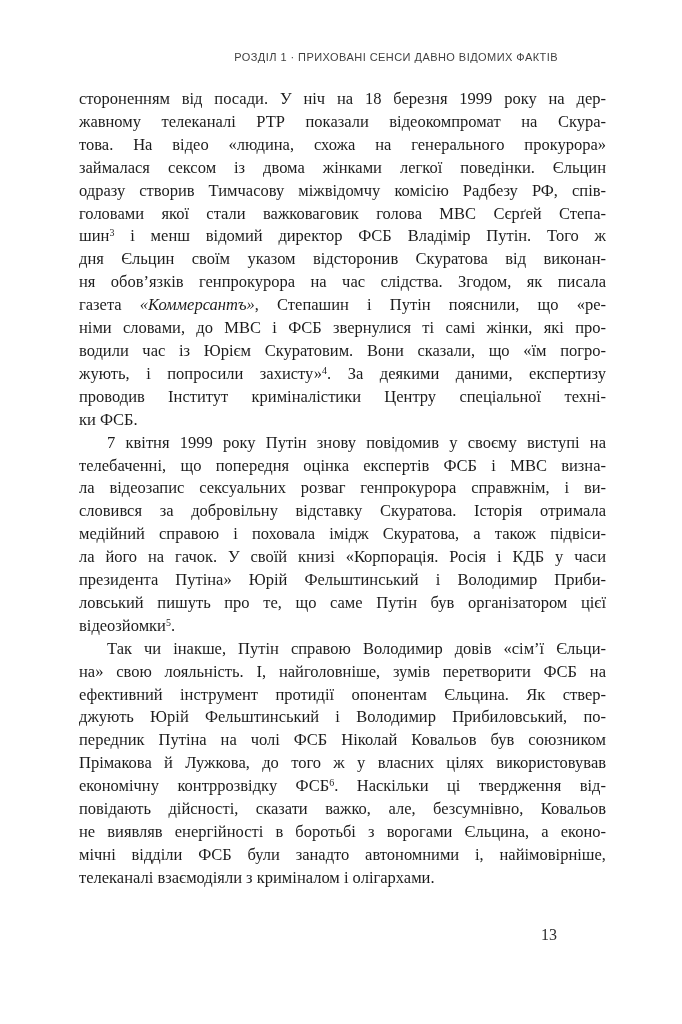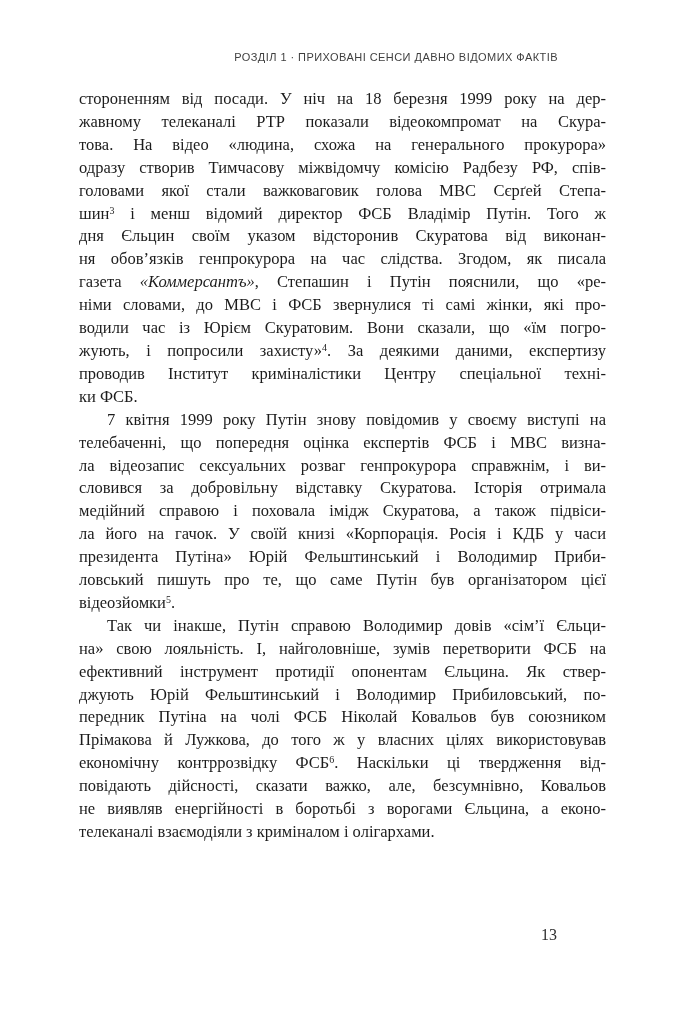--- a/index.html
+++ b/index.html
@@ -65,20 +65,21 @@
 <div class="page">
   <header class="running-header">
     <span>Розділ 1 · Приховані сенси давно відомих фактів</span>
   </header>
 
   <main class="text-block">
       <div class="paragraph">
         <div class="line"><span>стороненням від посади. У ніч на 18 березня 1999 року на дер-</span></div>
         <div class="line"><span>жавному телеканалі РТР показали відеокомпромат на Скура-</span></div>
         <div class="line"><span>това. На відео «людина, схожа на генерального прокурора»</span></div>
+        <div class="line"><span>займалася сексом із двома жінками легкої поведінки. Єльцин</span></div>
         <div class="line"><span>одразу створив Тимчасову міжвідомчу комісію Радбезу РФ, спів-</span></div>
         <div class="line"><span>головами якої стали важковаговик голова МВС Сєрґей Степа-</span></div>
         <div class="line"><span>шин</span><span class="sup">3</span><span> і менш відомий директор ФСБ Владімір Путін. Того ж</span></div>
         <div class="line"><span>дня Єльцин своїм указом відсторонив Скуратова від виконан-</span></div>
         <div class="line"><span>ня обов’язків генпрокурора на час слідства. Згодом, як писала</span></div>
         <div class="line"><span>газета </span><span class="it">«Коммерсантъ»</span><span>, Степашин і Путін пояснили, що «ре-</span></div>
         <div class="line"><span>німи словами, до МВС і ФСБ звернулися ті самі жінки, які про-</span></div>
         <div class="line"><span>водили час із Юрієм Скуратовим. Вони сказали, що «їм погро-</span></div>
         <div class="line"><span>жують, і попросили захисту»</span><span class="sup">4</span><span>. За деякими даними, експертизу</span></div>
         <div class="line"><span>проводив Інститут криміналістики Центру спеціальної техні-</span></div>
@@ -98,20 +99,21 @@
       <div class="paragraph indent">
         <div class="line"><span>Так чи інакше, Путін справою Володимир довів «сім’ї Єльци-</span></div>
         <div class="line"><span>на» свою лояльність. І, найголовніше, зумів перетворити ФСБ на</span></div>
         <div class="line"><span>ефективний інструмент протидії опонентам Єльцина. Як ствер-</span></div>
         <div class="line"><span>джують Юрій Фельштинський і Володимир Прибиловський, по-</span></div>
         <div class="line"><span>передник Путіна на чолі ФСБ Ніколай Ковальов був союзником</span></div>
         <div class="line"><span>Прімакова й Лужкова, до того ж у власних цілях використовував</span></div>
         <div class="line"><span>економічну контррозвідку ФСБ</span><span class="sup">6</span><span>. Наскільки ці твердження від-</span></div>
         <div class="line"><span>повідають дійсності, сказати важко, але, безсумнівно, Ковальов</span></div>
         <div class="line"><span>не виявляв енергійності в боротьбі з ворогами Єльцина, а еконо-</span></div>
+        <div class="line"><span>мічні відділи ФСБ були занадто автономними і, найімовірніше,</span></div>
         <div class="line last"><span>телеканалі взаємодіяли з криміналом і олігархами.</span></div>
       </div>
     </main>
 
   <footer class="folio">
     <span>13</span>
   </footer>
 </div>
 
 </body></html>

